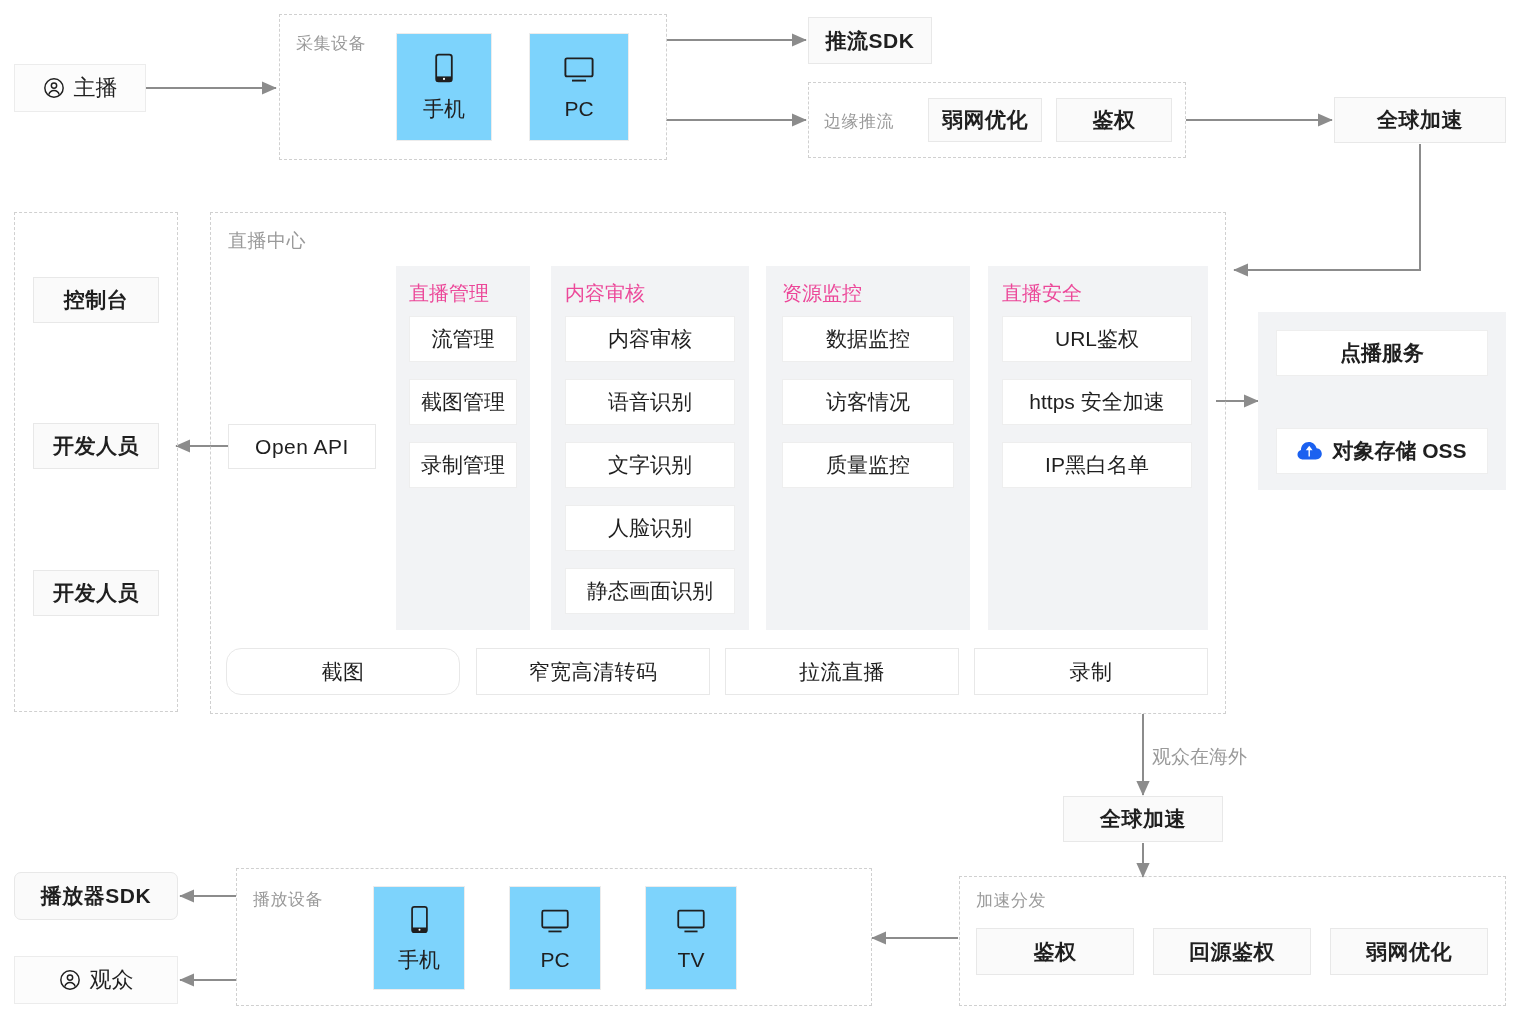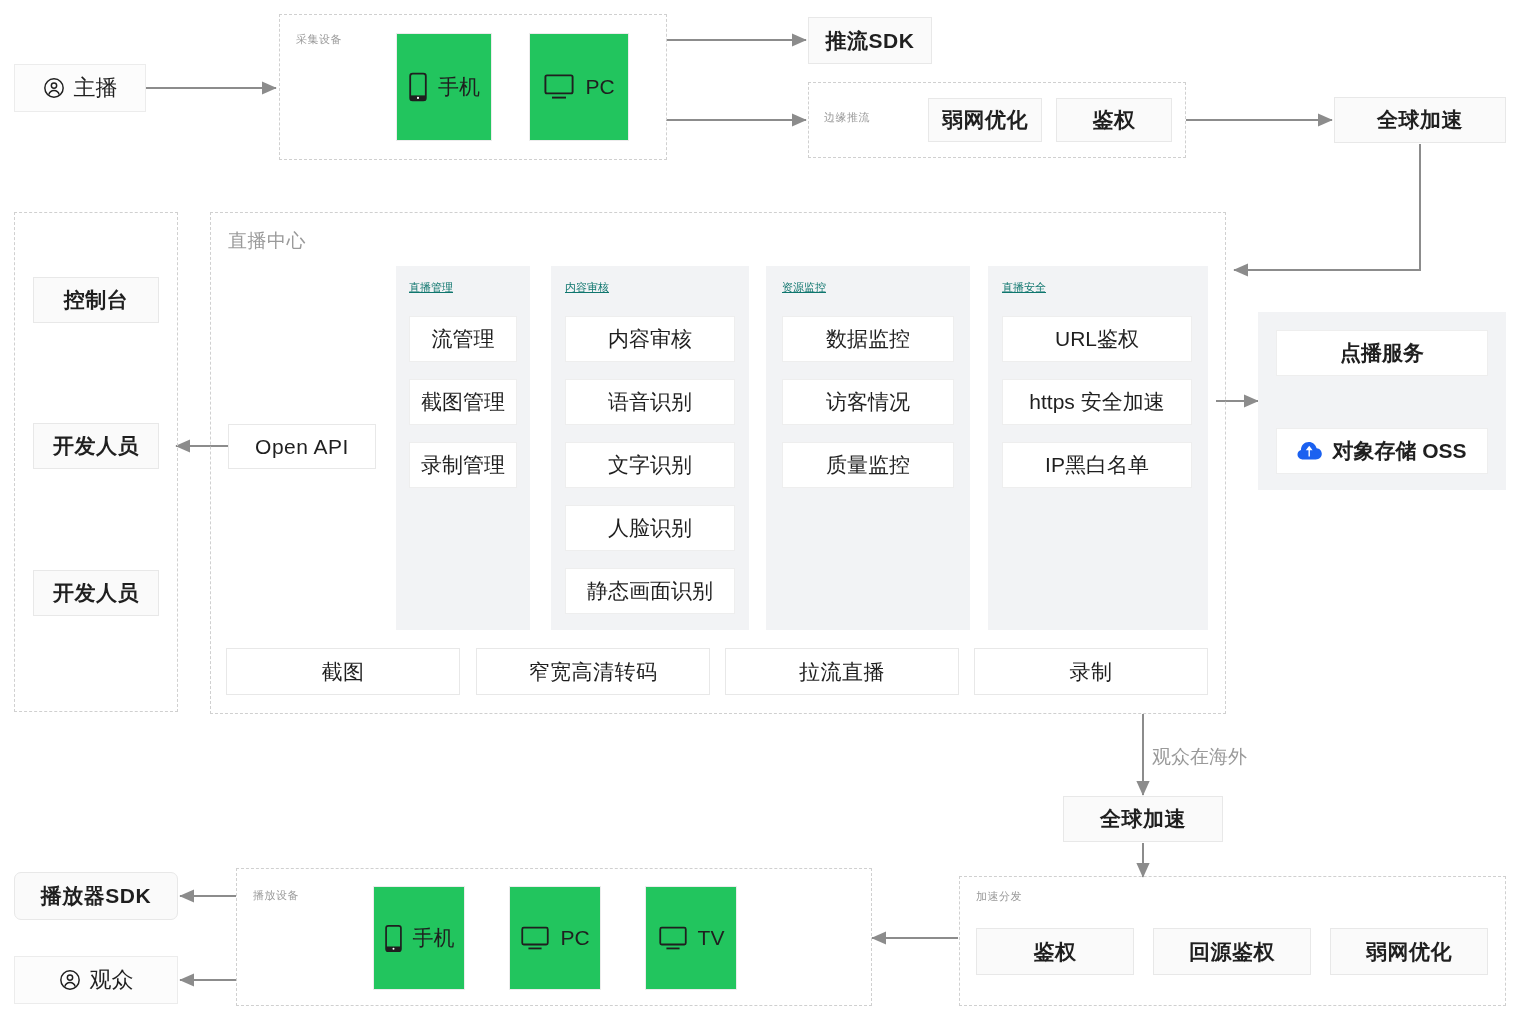--- a/index.html
+++ b/index.html
@@ -24,51 +24,50 @@
   .node.white{background:#ffffff;}
   .dashed{
     position:absolute;
     border:1px dashed #d0d0d0;
     box-sizing:border-box;
     background:transparent;
   }
   .grp-label{
     position:absolute;
     color:#9a9a9a;
-    font-size:11px;
+    font-size:17px;
     letter-spacing:.5px;
     white-space:nowrap;
   }
   .colbox{
     position:absolute;
     background:#f2f3f5;
     box-sizing:border-box;
   }
   .colhead{
     position:absolute;
-    color:#0f766e;
-    font-size:11px;
+    color:#ec4899;
+    font-size:20px;
     white-space:nowrap;
-    text-decoration:underline;
   }
   .chip{
     position:absolute;
     background:#ffffff;
     border:1px solid #eeeeee;
     display:flex;align-items:center;justify-content:center;
     box-sizing:border-box;
     font-size:21px;
     color:#1f1f1f;
   }
   .devcard{
     position:absolute;
-    background:#22c55e;
+    background:#7dd3fc;
     border:1px solid #ececec;
     box-sizing:border-box;
-    display:flex;flex-direction:row;align-items:center;justify-content:center;
+    display:flex;flex-direction:column;align-items:center;justify-content:center;
     gap:10px;
   }
   .devcard .dlabel{font-size:21px;color:#1f1f1f;}
   .icoslot{display:flex;align-items:center;justify-content:center;height:34px;}
   .actor{
     position:absolute;
     background:#fcfcfc;
     border:1px solid #ececec;
     box-sizing:border-box;
     display:flex;align-items:center;justify-content:center;gap:9px;
@@ -239,21 +238,21 @@
   <div class="chip" style="left:1002px;top:316px;width:190px;height:46px;">
     <span>URL鉴权</span>
     </div>
   <div class="chip" style="left:1002px;top:379px;width:190px;height:46px;text-align:center;">
     <span>https 安全加速</span>
     </div>
   <div class="chip" style="left:1002px;top:442px;width:190px;height:46px;">
     <span>IP黑白名单</span>
     </div>
 
-  <div class="node white" style="left:226px;top:648px;width:234px;height:47px;">
+  <div class="node white" style="left:226px;top:648px;width:234px;height:47px;border-radius:15px;">
     <span>截图</span>
     </div>
   <div class="node white" style="left:476px;top:648px;width:234px;height:47px;">
     <span>窄宽高清转码</span>
     </div>
   <div class="node white" style="left:725px;top:648px;width:234px;height:47px;">
     <span>拉流直播</span>
     </div>
   <div class="node white" style="left:974px;top:648px;width:234px;height:47px;">
     <span>录制</span>

